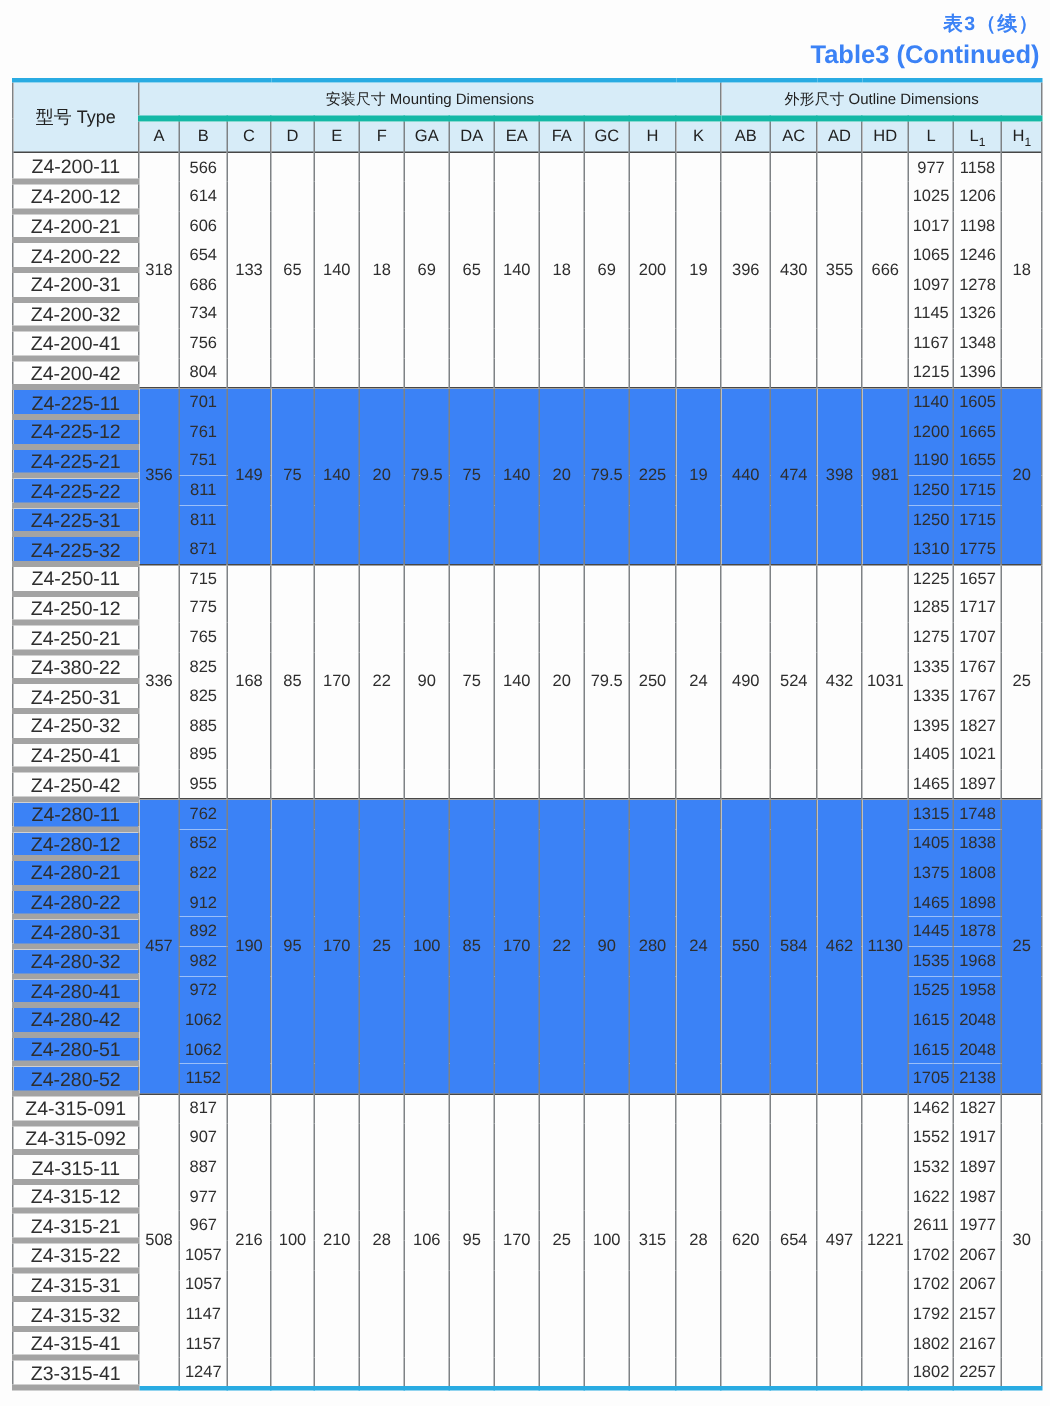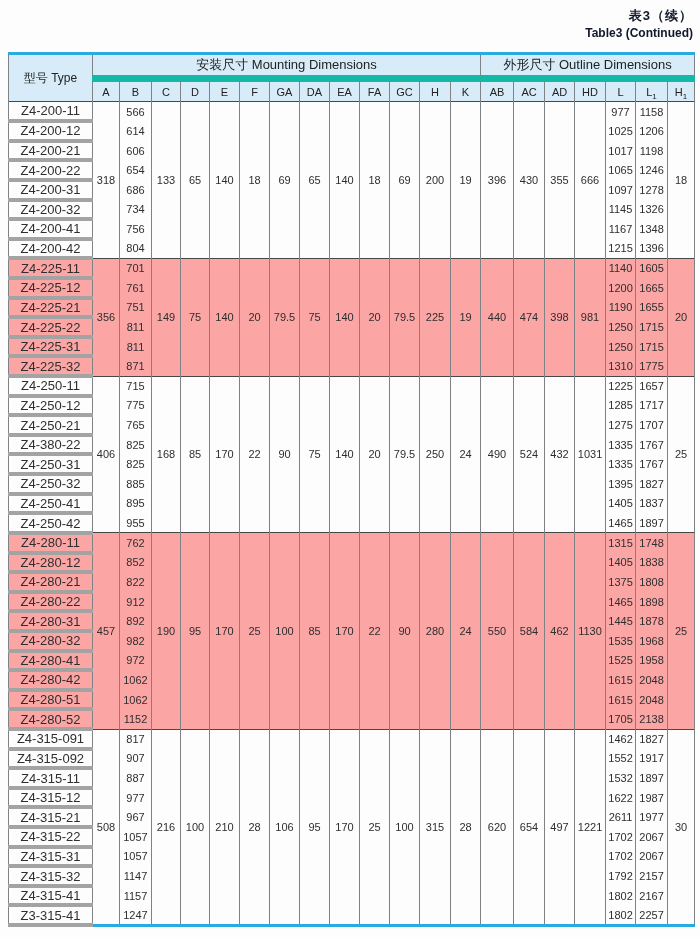--- a/index.html
+++ b/index.html
@@ -4,44 +4,44 @@
 <style>
   html,body { margin:0; padding:0; }
   body {
     width:700px; height:937px; position:relative;
     background:#fdfdfd; overflow:hidden;
     font-family:"Liberation Sans","DejaVu Sans",sans-serif;
     -webkit-font-smoothing:antialiased;
   }
   .title-block {
     position:absolute; top:7px; right:7px; text-align:right;
-    color:#0f172a; font-weight:bold; line-height:1.4;
+    color:#3b82f6; font-weight:bold; line-height:1.4;
   }
   .title-zh { font-size:13px; letter-spacing:1px; }
-  .title-en { font-size:12px; }
+  .title-en { font-size:17px; }
   table.dim-table {
     position:absolute; top:52px; left:8px; width:686px;
     border-collapse:collapse; table-layout:fixed;
     border-top:3px solid #29abe2; border-bottom:3px solid #29abe2;
   }
   td, th {
     border-left:1px solid #7e8285; border-right:1px solid #7e8285;
     padding:0; text-align:center; vertical-align:middle;
     font-size:11px; color:#2e2e2e; overflow:hidden; white-space:nowrap;
   }
   thead { border-bottom:1px solid #474747; }
   thead th { background:#d7ecf8; font-weight:normal; color:#222; }
   thead tr.section-row { height:25px; }
   thead tr.letters-row { height:23px; }
-  thead th.section-th { border-bottom:7px solid #14b8a6; font-size:13px; }
+  thead th.section-th { border-bottom:4px solid #14b8a6; font-size:10px; }
   thead th.corner-th { font-size:12px; }
   thead th sub, td sub { font-size:8px; line-height:0; }
   tbody { border-bottom:1px solid #474747; }
   tbody tr { height:19.62px; }
-  tbody.shaded { background:#fca5a5; }
+  tbody.shaded { background:#3b82f6; }
   td.type-cell { border-bottom:4px solid #a3a3a3; font-size:13px; }
   td.num-cell {}
 </style>
 </head>
 <body>
 
 <div class="title-block">
   <div class="title-zh">表3（续）</div>
   <div class="title-en">Table3 (Continued)</div>
 </div>
@@ -217,21 +217,21 @@
       <tr>
         <td class="type-cell">Z4-225-32</td>
         <td class="num-cell">871</td>
         <td class="num-cell">1310</td>
         <td class="num-cell">1775</td>
       </tr>
     </tbody>
     <tbody>
       <tr>
         <td class="type-cell">Z4-250-11</td>
-        <td class="num-cell" rowspan="8">406</td>
+        <td class="num-cell" rowspan="8">336</td>
         <td class="num-cell">715</td>
         <td class="num-cell" rowspan="8">168</td>
         <td class="num-cell" rowspan="8">85</td>
         <td class="num-cell" rowspan="8">170</td>
         <td class="num-cell" rowspan="8">22</td>
         <td class="num-cell" rowspan="8">90</td>
         <td class="num-cell" rowspan="8">75</td>
         <td class="num-cell" rowspan="8">140</td>
         <td class="num-cell" rowspan="8">20</td>
         <td class="num-cell" rowspan="8">79.5</td>
@@ -272,21 +272,21 @@
       <tr>
         <td class="type-cell">Z4-250-32</td>
         <td class="num-cell">885</td>
         <td class="num-cell">1395</td>
         <td class="num-cell">1827</td>
       </tr>
       <tr>
         <td class="type-cell">Z4-250-41</td>
         <td class="num-cell">895</td>
         <td class="num-cell">1405</td>
-        <td class="num-cell">1837</td>
+        <td class="num-cell">1021</td>
       </tr>
       <tr>
         <td class="type-cell">Z4-250-42</td>
         <td class="num-cell">955</td>
         <td class="num-cell">1465</td>
         <td class="num-cell">1897</td>
       </tr>
     </tbody>
     <tbody class="shaded">
       <tr>

